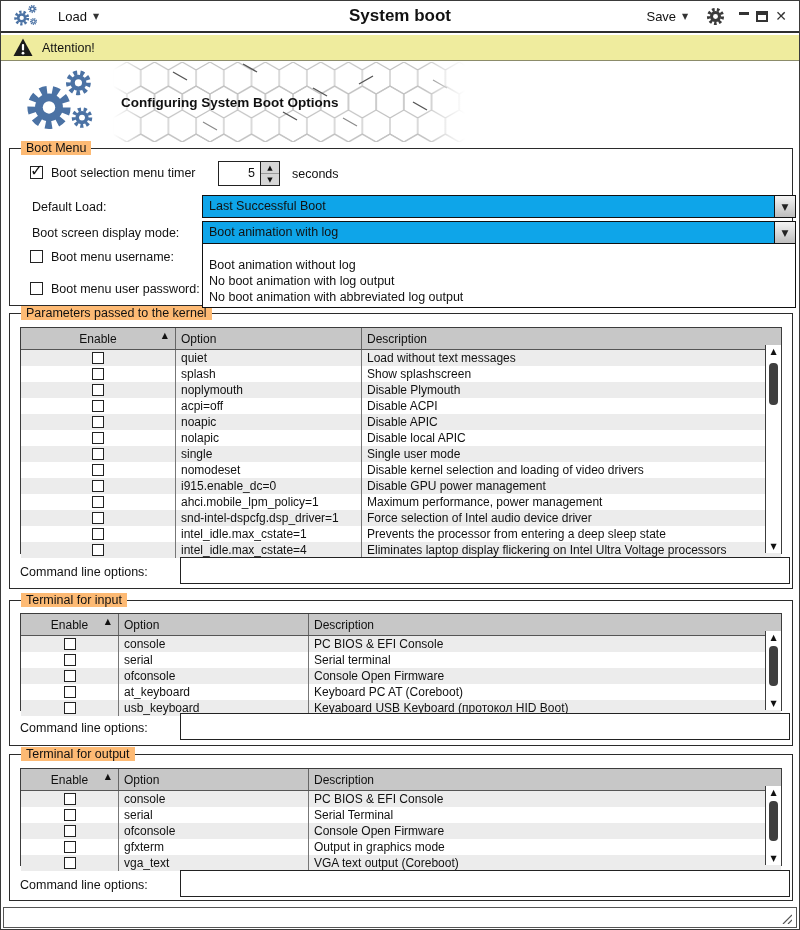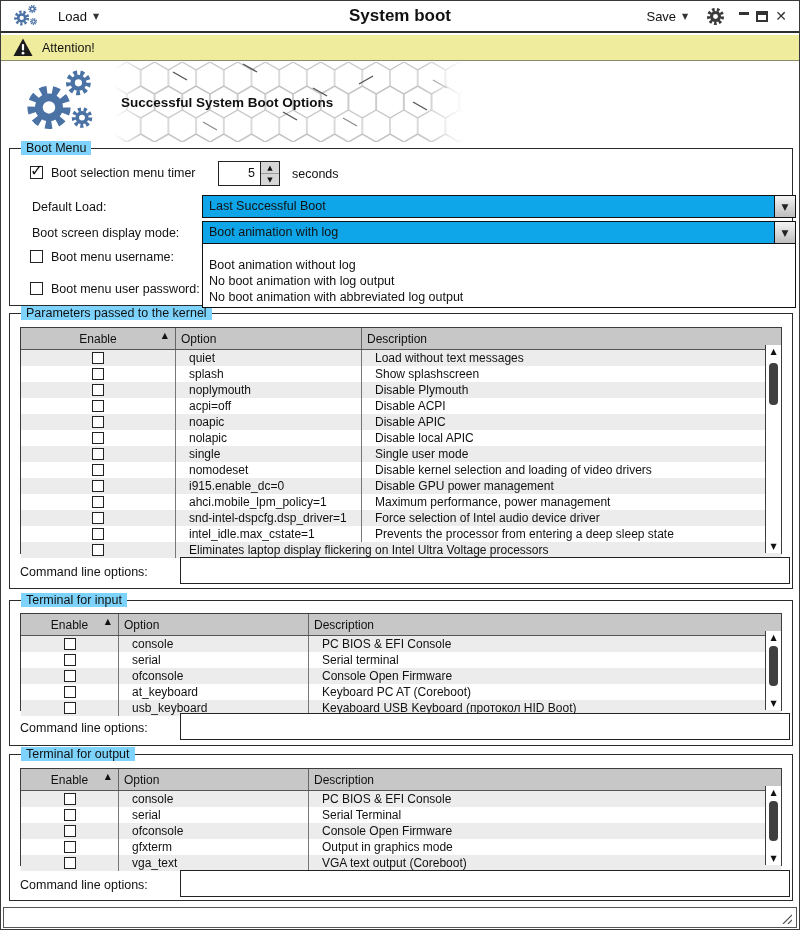--- a/index.html
+++ b/index.html
@@ -37,21 +37,21 @@
   .banner-gears { position:absolute; left:24px; top:6px; width:72px; height:68px; color:#4b72a4; }
   .hexwrap { position:absolute; left:112px; top:0; width:352px; height:80px; overflow:hidden; }
   .hexfade-l { position:absolute; left:0; top:0; bottom:0; width:30px;
                background:linear-gradient(to right,#fff,rgba(255,255,255,0)); }
   .hexfade-r { position:absolute; right:0; top:0; bottom:0; width:40px;
                background:linear-gradient(to left,#fff,rgba(255,255,255,0)); }
   .banner-title { position:absolute; left:120px; top:33px; font-weight:bold; font-size:13.5px; }
 
   
   .group { position:absolute; left:8px; width:784px; border:1px solid #2b2b2b; background:#fff; }
-  .group-label { position:absolute; top:-8px; left:11px; background:#7dd3fc; padding:0 5px;
+  .group-label { position:absolute; top:-8px; left:11px; background:#fdba74; padding:0 5px;
                  font-size:12.5px; }
   .g-boot { top:147px; height:158px; z-index:30; }
   .g-params { top:312px; height:276px; }
   .g-termin { top:599px; height:146px; }
   .g-termout { top:753px; height:147px; }
 
   
   .cb { position:relative; display:inline-block; width:13px; height:13px;
         border:1px solid #222; background:#fff; vertical-align:middle; }
   .cb.checked::after { content:"✓"; position:absolute; left:-1px; top:-6px;
@@ -91,21 +91,21 @@
   .th { position:relative; display:flex; align-items:center; }
   .th.c1 { justify-content:center; }
   .th.c2, .th.c3 { padding-left:5px; border-left:1px solid #666; }
   .sort-arrow { position:absolute; right:7px; top:3px; font-size:8px; color:#111;
                 font-family:"DejaVu Sans", sans-serif; }
   .tbl-body { position:relative; }
   .tr { display:flex; height:16px; align-items:center; background:#fff; font-size:12px; }
   .tr.alt { background:#ececec; }
   .td { height:16px; display:flex; align-items:center; overflow:hidden; white-space:nowrap; }
   .td.c1 { justify-content:center; }
-  .td.c2, .td.c3 { padding-left:13px; border-left:1px solid #777; }
+  .td.c2, .td.c3 { padding-left:5px; border-left:1px solid #777; }
   .td .cb { width:12px; height:12px; }
   .tbl-k { --c1:154px; --c2:186px; }
   .tbl-t { --c1:97px;  --c2:190px; }
   .c1 { width:var(--c1); flex:none; }
   .c2 { width:var(--c2); flex:none;text-align:right; }
   .c3 { flex:1; }
 
   .sbar { position:absolute; right:0; top:17px; bottom:0; width:16px;
           border-left:1px solid #3c3c3c; background:#fff; z-index:3; }
   .sbar .arr { position:absolute; left:0; right:0; height:13px; display:flex;
@@ -193,21 +193,21 @@
         <path d="M90 60 L104 68 M230 56 L244 64 M320 18 L334 26" stroke="#8a8a8a" stroke-width="1.2" fill="none"></path>
       </svg>
       <div class="hexfade-l"></div>
       <div class="hexfade-r"></div>
     </div>
     <svg class="banner-gears" viewBox="0 0 120 110">
       <use href="#gear-sym" x="0" y="24" width="80" height="80"></use>
       <use href="#gear-sym" x="66" y="0" width="46" height="46"></use>
       <use href="#gear-sym" x="76" y="62" width="38" height="38"></use>
     </svg>
-    <div class="banner-title">Successful System Boot Options</div>
+    <div class="banner-title">Configuring System Boot Options</div>
   </div>
 
   <div class="group g-boot">
     <div class="group-label">Boot Menu</div>
 
     <span class="cb checked" style="position:absolute;left:20px;top:17px"></span>
     <span class="flabel" style="left:41px;top:17px">Boot selection menu timer</span>
     <div class="spinner">
       <div class="spin-val">5</div>
       <div class="spin-btns">
@@ -340,20 +340,21 @@
             <div class="td c1">
               <span class="cb"></span>
             </div>
             <div class="td c2">intel_idle.max_cstate=1</div>
             <div class="td c3">Prevents the processor from entering a deep sleep state</div>
           </div>
           <div class="tr alt">
             <div class="td c1">
               <span class="cb"></span>
             </div>
+            <div class="td c2">intel_idle.max_cstate=4</div>
             <div class="td c3">Eliminates laptop display flickering on Intel Ultra Voltage processors</div>
           </div>
         </div>
       <div class="sbar">
         <div class="arr up">▲</div>
         <div class="thumb thumb-k"></div>
         <div class="arr dn">▼</div>
       </div>
     </div>
     <span class="cmd-label" style="top:251px">Command line options:</span>

